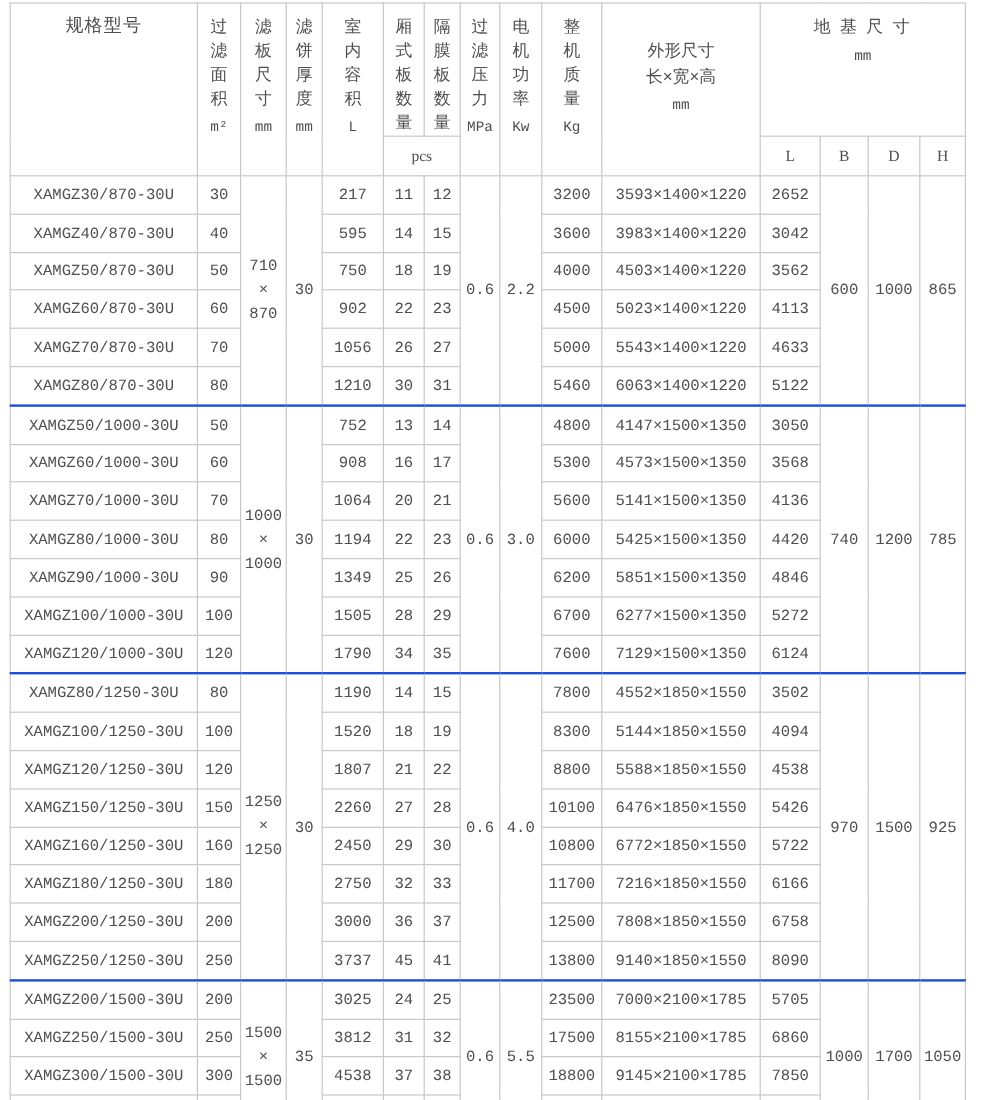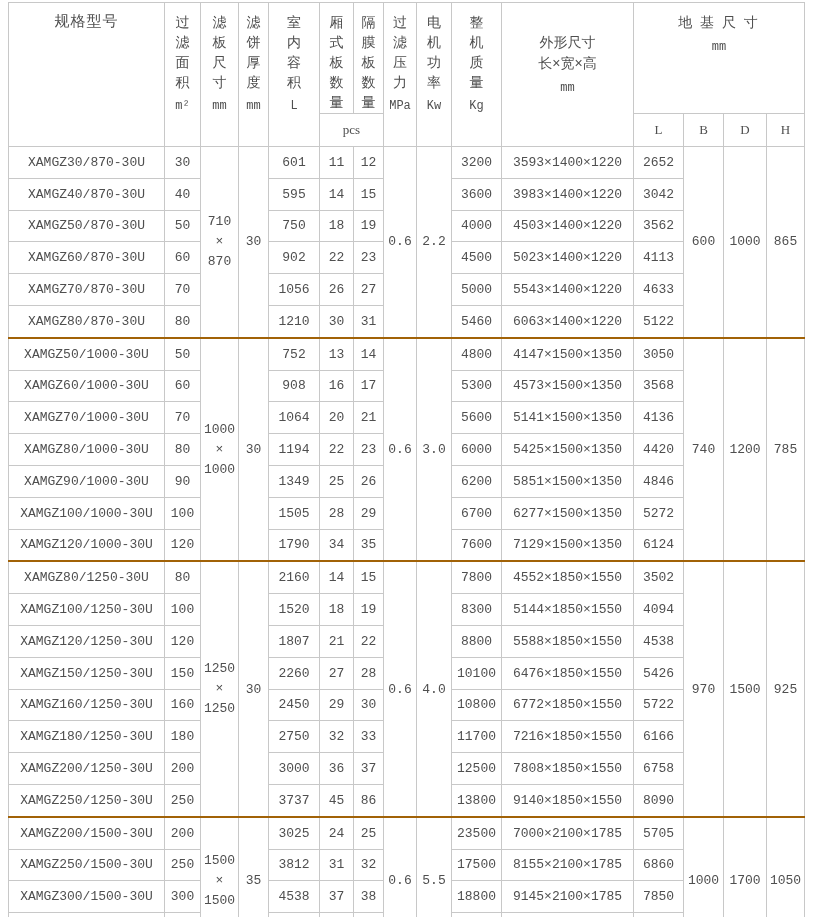--- a/index.html
+++ b/index.html
@@ -31,21 +31,21 @@
     font-size: 12px; line-height: 16px; margin-top: 6px;
   }
   .model-head { font-size: 15px; letter-spacing: 1px; }
   .dims-head .vlabel { white-space: pre-line; line-height: 21px; margin-top: 20px; }
   .found-head .vlabel { line-height: 21px; letter-spacing: 2px; }
   tbody td {
     font-family: "Liberation Mono", "DejaVu Sans Mono", monospace;
     font-size: 13px; height: 30.8px;
   }
   td.pre { white-space: pre-line; line-height: 20px; }
-  tr.group-start td { border-top: 2px solid #a16207; }
+  tr.group-start td { border-top: 2px solid #1d4ed8; }
 </style>
 </head>
 <body>
 
 <div class="page">
   <table class="spec">
     <colgroup>
       <col style="width:156px">
         <col style="width:36px">
         <col style="width:38px">
@@ -147,21 +147,21 @@
       </tr>
     </thead>
     <tbody>
         <tr>
           <td>XAMGZ30/870-30U</td>
           <td>30</td>
           <td class="pre" rowspan="6">710
 ×
 870</td>
           <td rowspan="6">30</td>
-          <td>601</td>
+          <td>217</td>
           <td>11</td>
           <td>12</td>
           <td rowspan="6">0.6</td>
           <td rowspan="6">2.2</td>
           <td>3200</td>
           <td>3593×1400×1220</td>
           <td>2652</td>
           <td rowspan="6">600</td>
           <td rowspan="6">1000</td>
           <td rowspan="6">865</td>
@@ -295,21 +295,21 @@
           <td>7129×1500×1350</td>
           <td>6124</td>
         </tr>
         <tr class="group-start">
           <td>XAMGZ80/1250-30U</td>
           <td>80</td>
           <td class="pre" rowspan="8">1250
 ×
 1250</td>
           <td rowspan="8">30</td>
-          <td>2160</td>
+          <td>1190</td>
           <td>14</td>
           <td>15</td>
           <td rowspan="8">0.6</td>
           <td rowspan="8">4.0</td>
           <td>7800</td>
           <td>4552×1850×1550</td>
           <td>3502</td>
           <td rowspan="8">970</td>
           <td rowspan="8">1500</td>
           <td rowspan="8">925</td>
@@ -372,21 +372,21 @@
           <td>37</td>
           <td>12500</td>
           <td>7808×1850×1550</td>
           <td>6758</td>
         </tr>
         <tr>
           <td>XAMGZ250/1250-30U</td>
           <td>250</td>
           <td>3737</td>
           <td>45</td>
-          <td>86</td>
+          <td>41</td>
           <td>13800</td>
           <td>9140×1850×1550</td>
           <td>8090</td>
         </tr>
         <tr class="group-start">
           <td>XAMGZ200/1500-30U</td>
           <td>200</td>
           <td class="pre" rowspan="4">1500
 ×
 1500</td>

